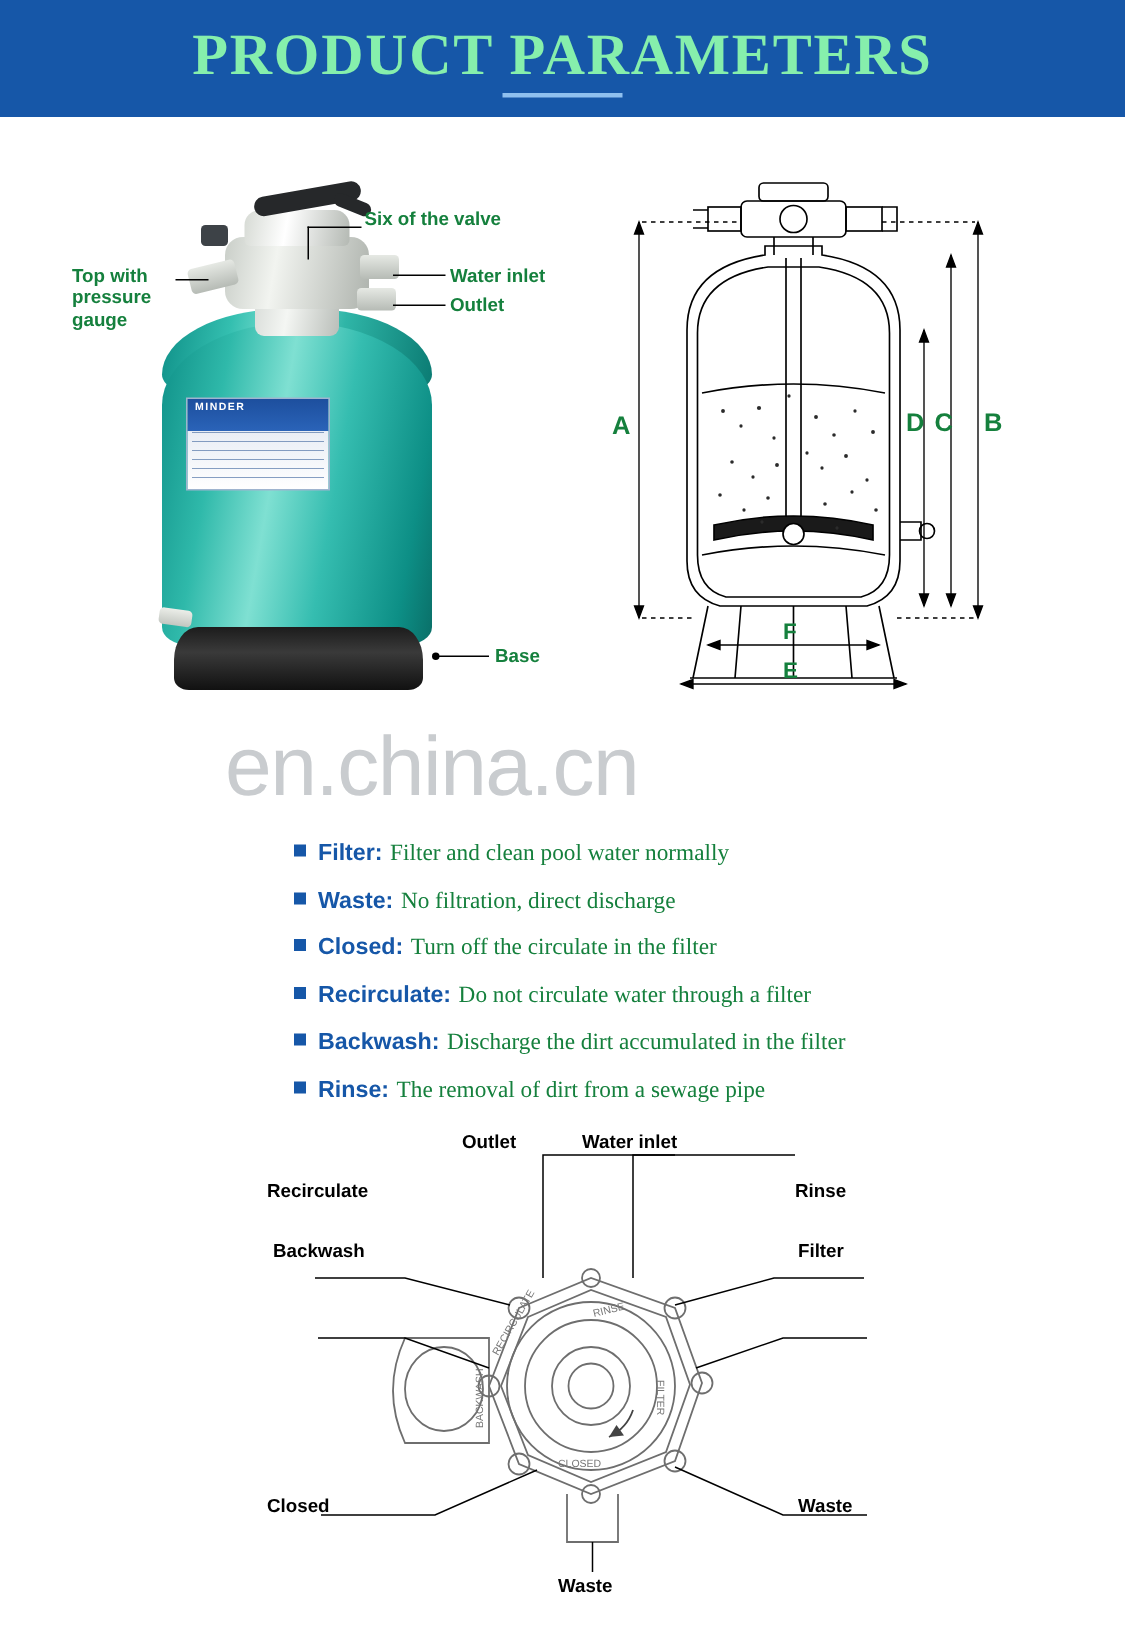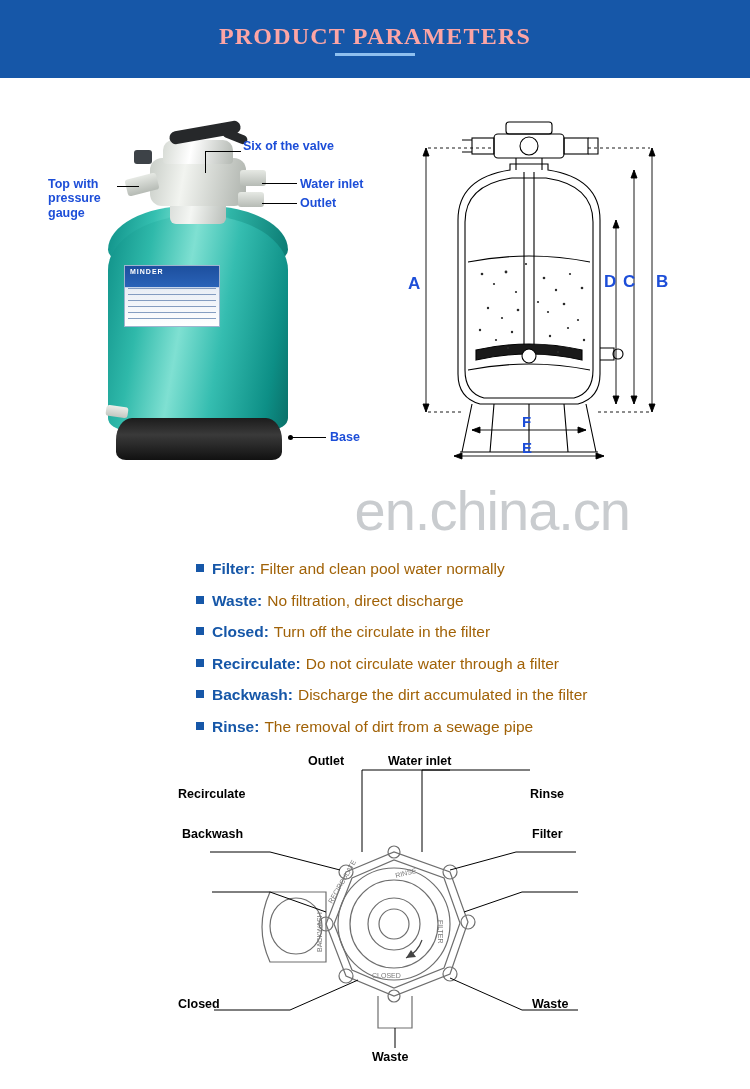--- a/index.html
+++ b/index.html
@@ -20,44 +20,44 @@
   .header {
     position: absolute;
     left: 0; top: 0;
     width: 750px; height: 78px;
     background: #1657a8;
     display: flex;
     align-items: center;
     justify-content: center;
   }
   .header-title {
-    color: #fca5a5;
+    color: #86efac;
     font-family: "Liberation Serif", serif;
     font-weight: bold;
-    font-size: 24px;
+    font-size: 39px;
     letter-spacing: 1.2px;
     text-align: center;
     position: relative;
     padding-bottom: 6px;
   }
   .header-underline {
     position: absolute;
     left: 50%;
     transform: translateX(-50%);
     bottom: 0;
     width: 80px;
     height: 3px;
     background: #8fc0ef;
   }
 
   
   .lbl {
     position: absolute;
     font-size: 12.5px;
-    color: #1d4ed8;
+    color: #15803d;
     font-weight: bold;
     line-height: 1.15;
     white-space: pre-line;
   }
   .leader {
     position: absolute;
     background: #000;
     height: 1px;
   }
   .leader-v {
@@ -206,21 +206,21 @@
     left: 398px; top: 112px;
     width: 330px; height: 360px;
   }
   .tech-svg { position: absolute; left: 0; top: 0; }
 
   
   .watermark {
     position: absolute;
     left: 150px; top: 478px;
     width: 480px;
-    text-align: right;
+    text-align: left;
     font-size: 56px;
     color: #c9cccf;
     font-family: "Liberation Sans", sans-serif;
     letter-spacing: -1px;
     user-select: none;
   }
 
   
   .features {
     position: absolute;
@@ -241,22 +241,23 @@
     position: relative;
     top: -2px;
   }
   .feature-term {
     color: #1657a8;
     font-weight: bold;
     margin-right: 5px;
     white-space: nowrap;
   }
   .feature-desc {
-    color: #a16207;
+    color: #15803d;
     font-weight: normal;
+    font-family: Liberation Serif, serif;
   }
 
   
   .valve-diagram {
     position: absolute;
     left: 150px; top: 752px;
     width: 470px; height: 320px;
   }
   .vd-svg { position: absolute; left: 0; top: 0; }
   .vd-lbl {

